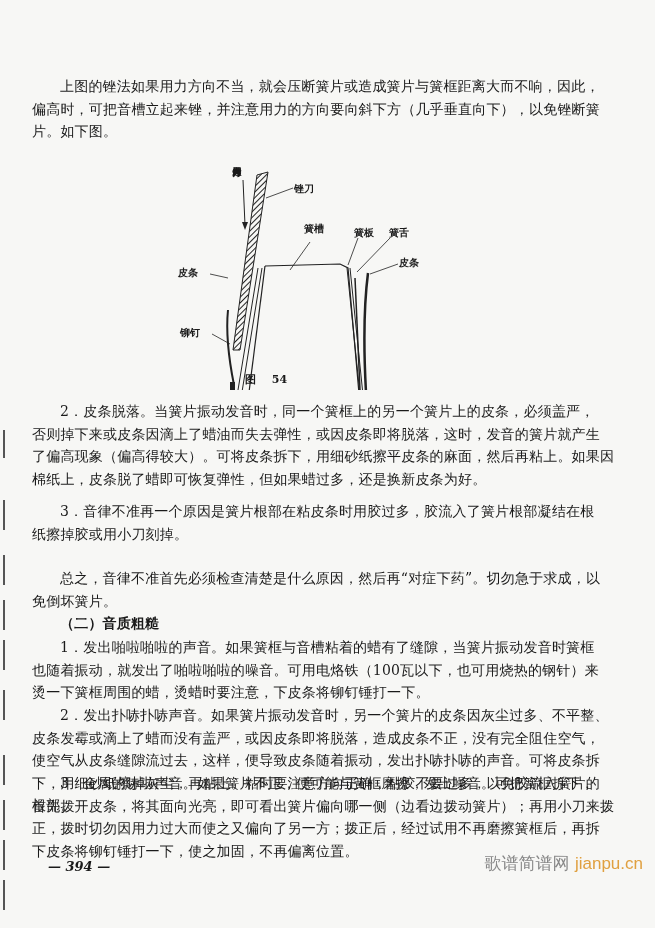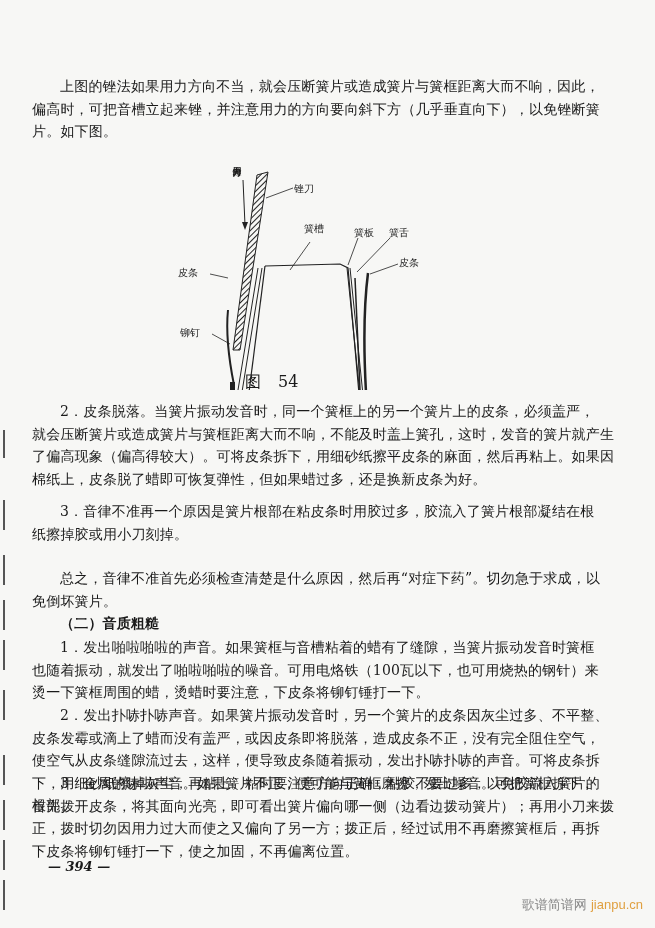--- a/index.html
+++ b/index.html
@@ -13,24 +13,24 @@
   .binding-mark { position:absolute; left:3px; width:2px; background:#555; }
   .para {
     position:absolute; left:32px; width:560px;
     font-size:14px; line-height:22.5px; letter-spacing:0.2px;
     text-align:justify;
   }
   .para .line { display:block; white-space:nowrap; height:22.5px; }
   .indent { padding-left:28px; }
   .bold { font-weight:bold; }
   .figure { position:absolute; left:190px; top:160px; width:240px; height:230px; }
-  .fig-label { position:absolute; font-size:10px; font-weight:normal; white-space:nowrap; }
-  .caption { position:absolute; font-size:16px; font-weight:normal; white-space:nowrap; }
+  .fig-label { position:absolute; font-size:10px; font-weight:bold; white-space:nowrap; }
+  .caption { position:absolute; font-size:11px; font-weight:bold; white-space:nowrap; }
   .page-num { position:absolute; left:48px; top:859px; font-size:13px; font-style:italic; font-weight:bold; }
-  .watermark { position:absolute; right:12px; top:896px; font-size:13px; color:#888; font-family:"DejaVu Sans", sans-serif; }
+  .watermark { position:absolute; right:12px; top:852px; font-size:17px; color:#888; font-family:"DejaVu Sans", sans-serif; }
   .watermark .en { color:#e0a040; font-family:"Liberation Sans", sans-serif; }
 </style>
 </head>
 <body>
 
 <div class="page">
 
   <div class="binding-mark" style="top:430px;height:28px"></div>
   <div class="binding-mark" style="top:500px;height:30px"></div>
   <div class="binding-mark" style="top:555px;height:30px"></div>
@@ -98,21 +98,21 @@
     <div class="fig-label" style="left:-10px;top:166px">铆钉</div>
   </div>
 
   <div class="caption" style="left:245px;top:372px">
     <span>图</span>
     <span style="margin-left:12px">54</span>
   </div>
 
   <div class="para" style="top:400px">
     <span class="line indent">2．皮条脱落。当簧片振动发音时，同一个簧框上的另一个簧片上的皮条，必须盖严，</span>
-    <span class="line">就会压断簧片或造成簧片与簧框距离大而不响，不能及时盖上簧孔，这时，发音的簧片就产生</span>
+    <span class="line">否则掉下来或皮条因滴上了蜡油而失去弹性，或因皮条即将脱落，这时，发音的簧片就产生</span>
     <span class="line">了偏高现象（偏高得较大）。可将皮条拆下，用细砂纸擦平皮条的麻面，然后再粘上。如果因</span>
     <span class="line">棉纸上，皮条脱了蜡即可恢复弹性，但如果蜡过多，还是换新皮条为好。</span>
   </div>
 
   <div class="para" style="top:500px">
     <span class="line indent">3．音律不准再一个原因是簧片根部在粘皮条时用胶过多，胶流入了簧片根部凝结在根</span>
     <span class="line">纸擦掉胶或用小刀刻掉。</span>
   </div>
 
   <div class="para" style="top:567px">

